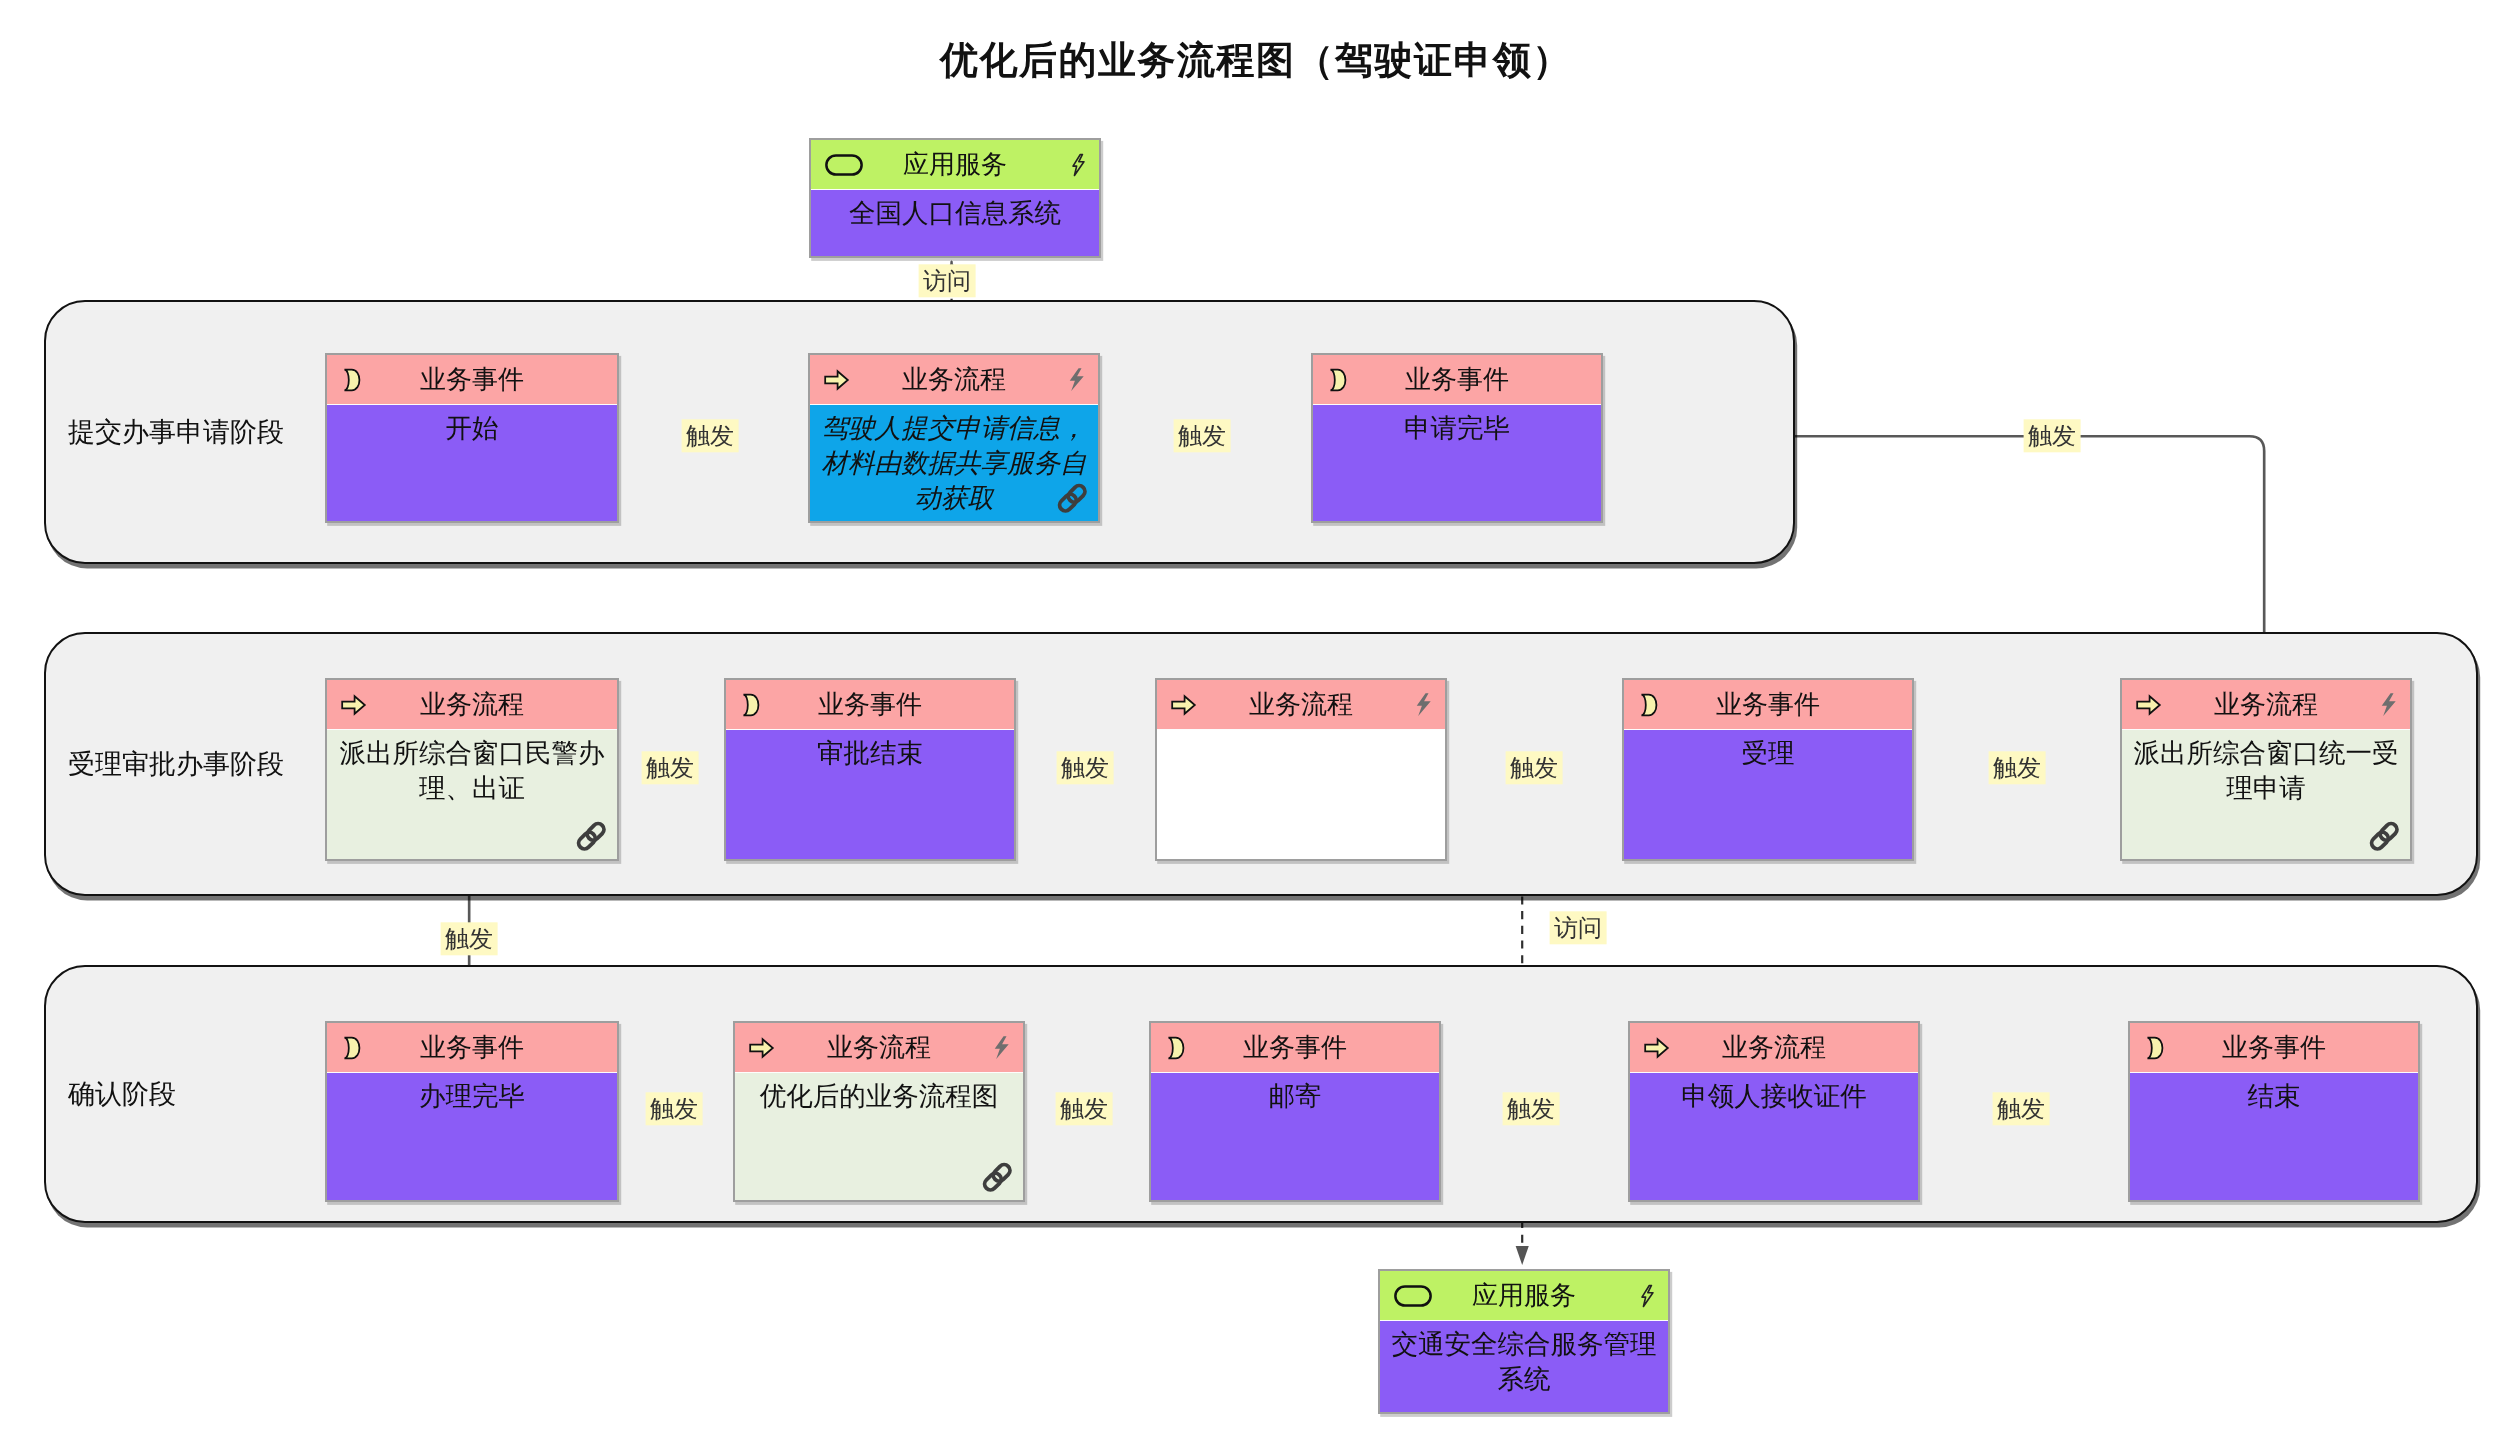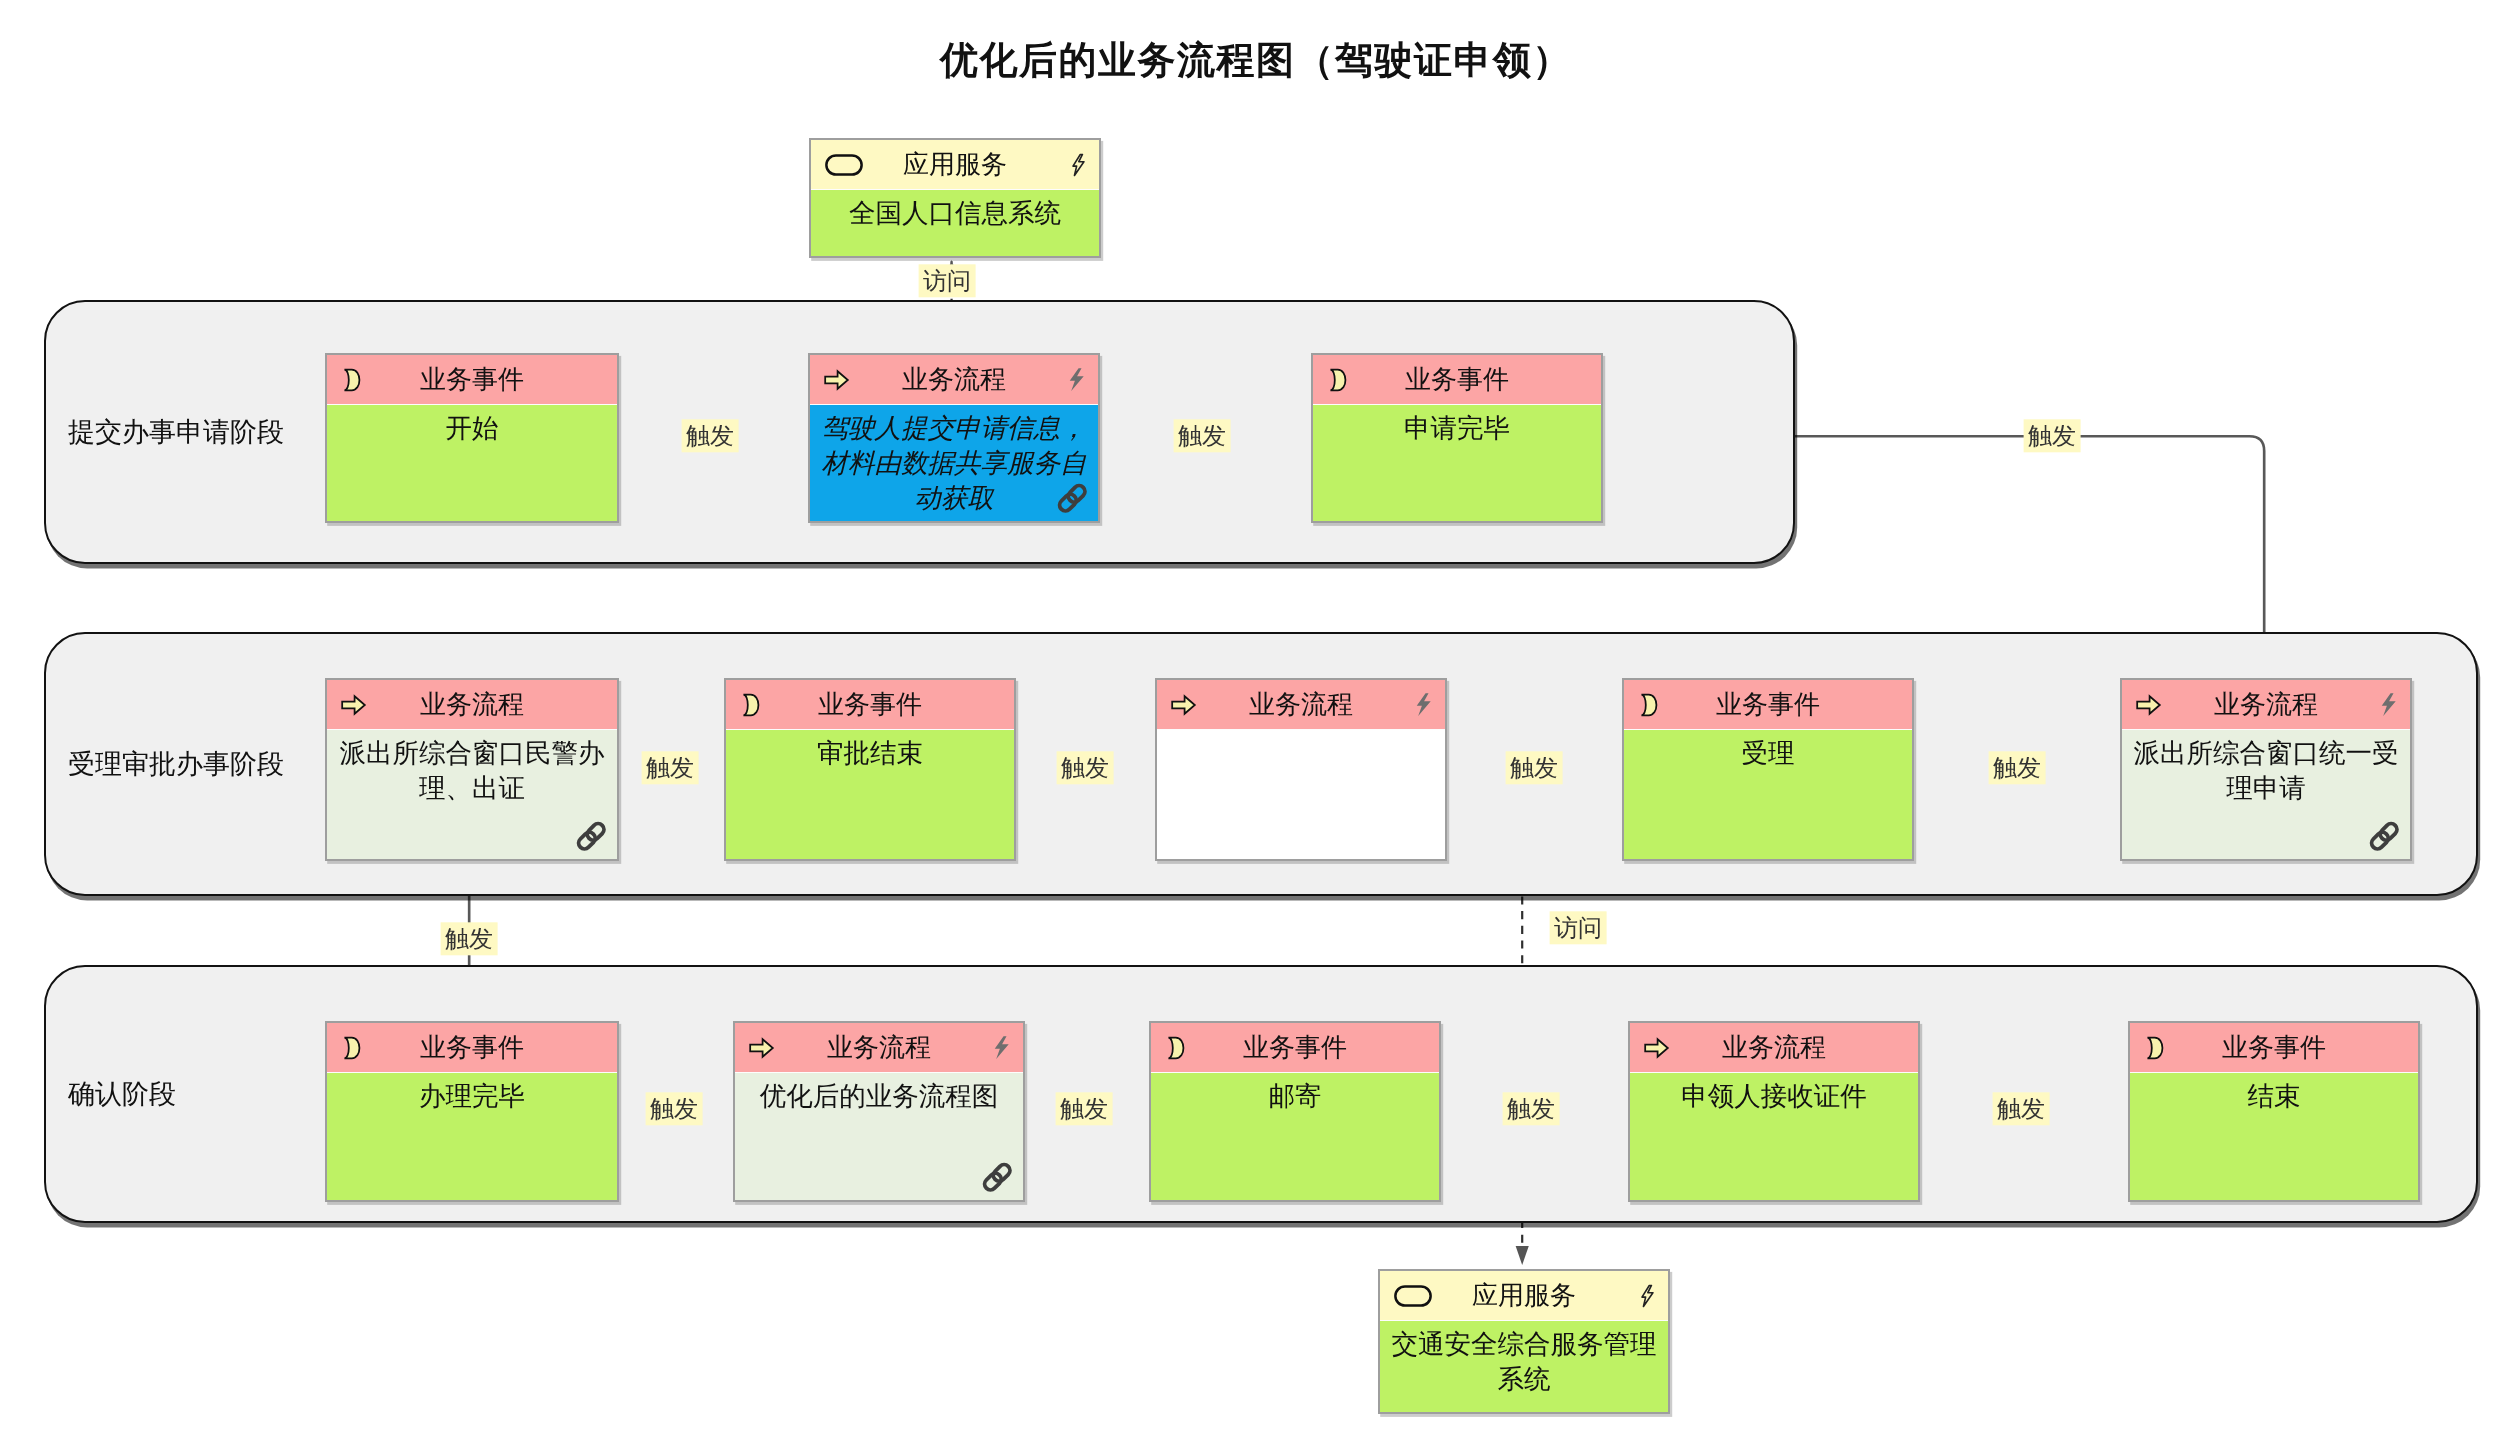--- a/index.html
+++ b/index.html
@@ -11,27 +11,27 @@
   .lane{position:absolute;background:#f0f0f0;border:2.9px solid #121212;border-radius:41px;
         box-shadow:2.2px 4.4px 0 rgba(0,0,0,0.55);}
   .lane-label{position:absolute;left:22px;top:50%;transform:translateY(-50%);
               font-size:27px;color:#111;white-space:nowrap;}
   
   .node{position:absolute;border:2.2px solid #9e9e9e;background:#fff;
         box-shadow:2.2px 2.9px 0 rgba(110,110,110,0.35);}
   .node-header{position:relative;height:49px;display:flex;align-items:center;justify-content:center;
                border-bottom:1.5px solid #fdfdfd;}
   .hdr-yellow{background:#fca5a5;}
-  .hdr-cyan{background:#fef9c3;}
+  .hdr-cyan{background:#bef264;}
   .node-type{font-size:26px;}
   .icon-left{position:absolute;left:13.2px;top:50%;transform:translateY(-50%);line-height:0;}
   .icon-right{position:absolute;right:11.8px;top:50%;transform:translateY(-50%);line-height:0;}
   .node-body{position:relative;text-align:center;font-size:26.5px;line-height:1.32;
              padding:5.9px 8.8px 0 8.8px;height:calc(100% - 50px);box-sizing:border-box;}
-  .body-white{background:#bef264;}
+  .body-white{background:#8b5cf6;}
   .body-blue{background:#0ea5e9;font-style:italic;}
   .body-green{background:#e8f0e0;}
   .chain{position:absolute;right:8.8px;bottom:5.9px;line-height:0;}
   
   .edge-label{position:absolute;transform:translate(-50%,-50%);background:#fef9c3;
               font-size:24px;color:#333;padding:0.7px 4.4px;white-space:nowrap;}
   svg.wires{position:absolute;left:0;top:0;pointer-events:none;}
 </style>
 </head>
 <body>

